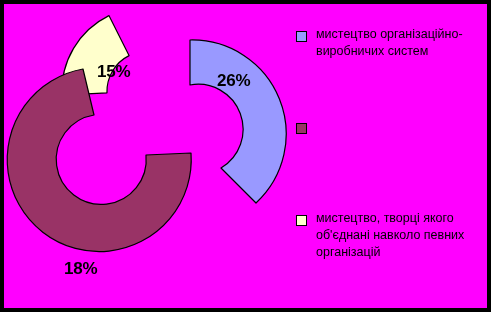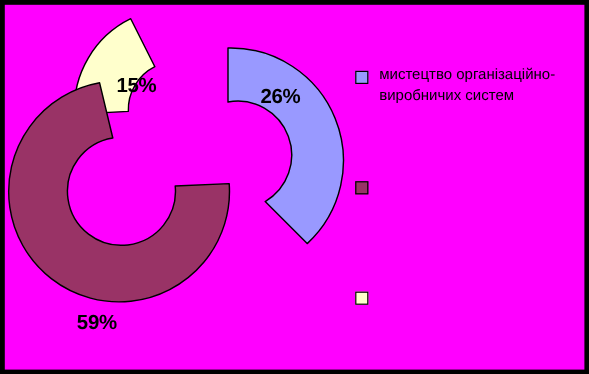--- a/index.html
+++ b/index.html
@@ -51,21 +51,20 @@
     position: absolute;
     left: 288px;
     top: 22px;
     width: 196px;
   }
   .legend-item {
     position: absolute;
     left: 0;
     width: 196px;
     display: block;
-    margin-top: 28px;
   }
   #legend-item-0 { top: 0px; }
   #legend-item-1 { top: 92px; }
   #legend-item-2 { top: 184px; }
 
   .legend-swatch {
     position: absolute;
     left: 4px;
     top: 5px;
     width: 9px;
@@ -109,32 +108,33 @@
                A 92 92 0 1 1 89 39
                L 100 85
                A 45 45 0 1 0 152 125
                Z" fill="#993366" stroke="#000000" stroke-width="1.2" stroke-linejoin="round" transform="translate(-10,26)"></path>
     </svg>
 
     <span class="pct-label" id="pct-15">15%</span>
 
     <span class="pct-label" id="pct-26">26%</span>
 
-    <span class="pct-label" id="pct-59">59%</span>
+    <span class="pct-label" id="pct-59">18%</span>
   </div>
 
   <div id="legend">
 
     <div class="legend-item" id="legend-item-0">
       <span class="legend-swatch" style="background:#9999ff;"></span>
       <span class="legend-text">мистецтво організаційно-виробничих систем</span>
     </div>
 
     <div class="legend-item" id="legend-item-1">
       <span class="legend-swatch" style="background:#993366;"></span>
     </div>
 
     <div class="legend-item" id="legend-item-2">
       <span class="legend-swatch" style="background:#ffffcc;"></span>
+      <span class="legend-text">мистецтво, творці якого об'єднані навколо певних організацій</span>
     </div>
 
   </div>
 </div>
 
 </body></html>

